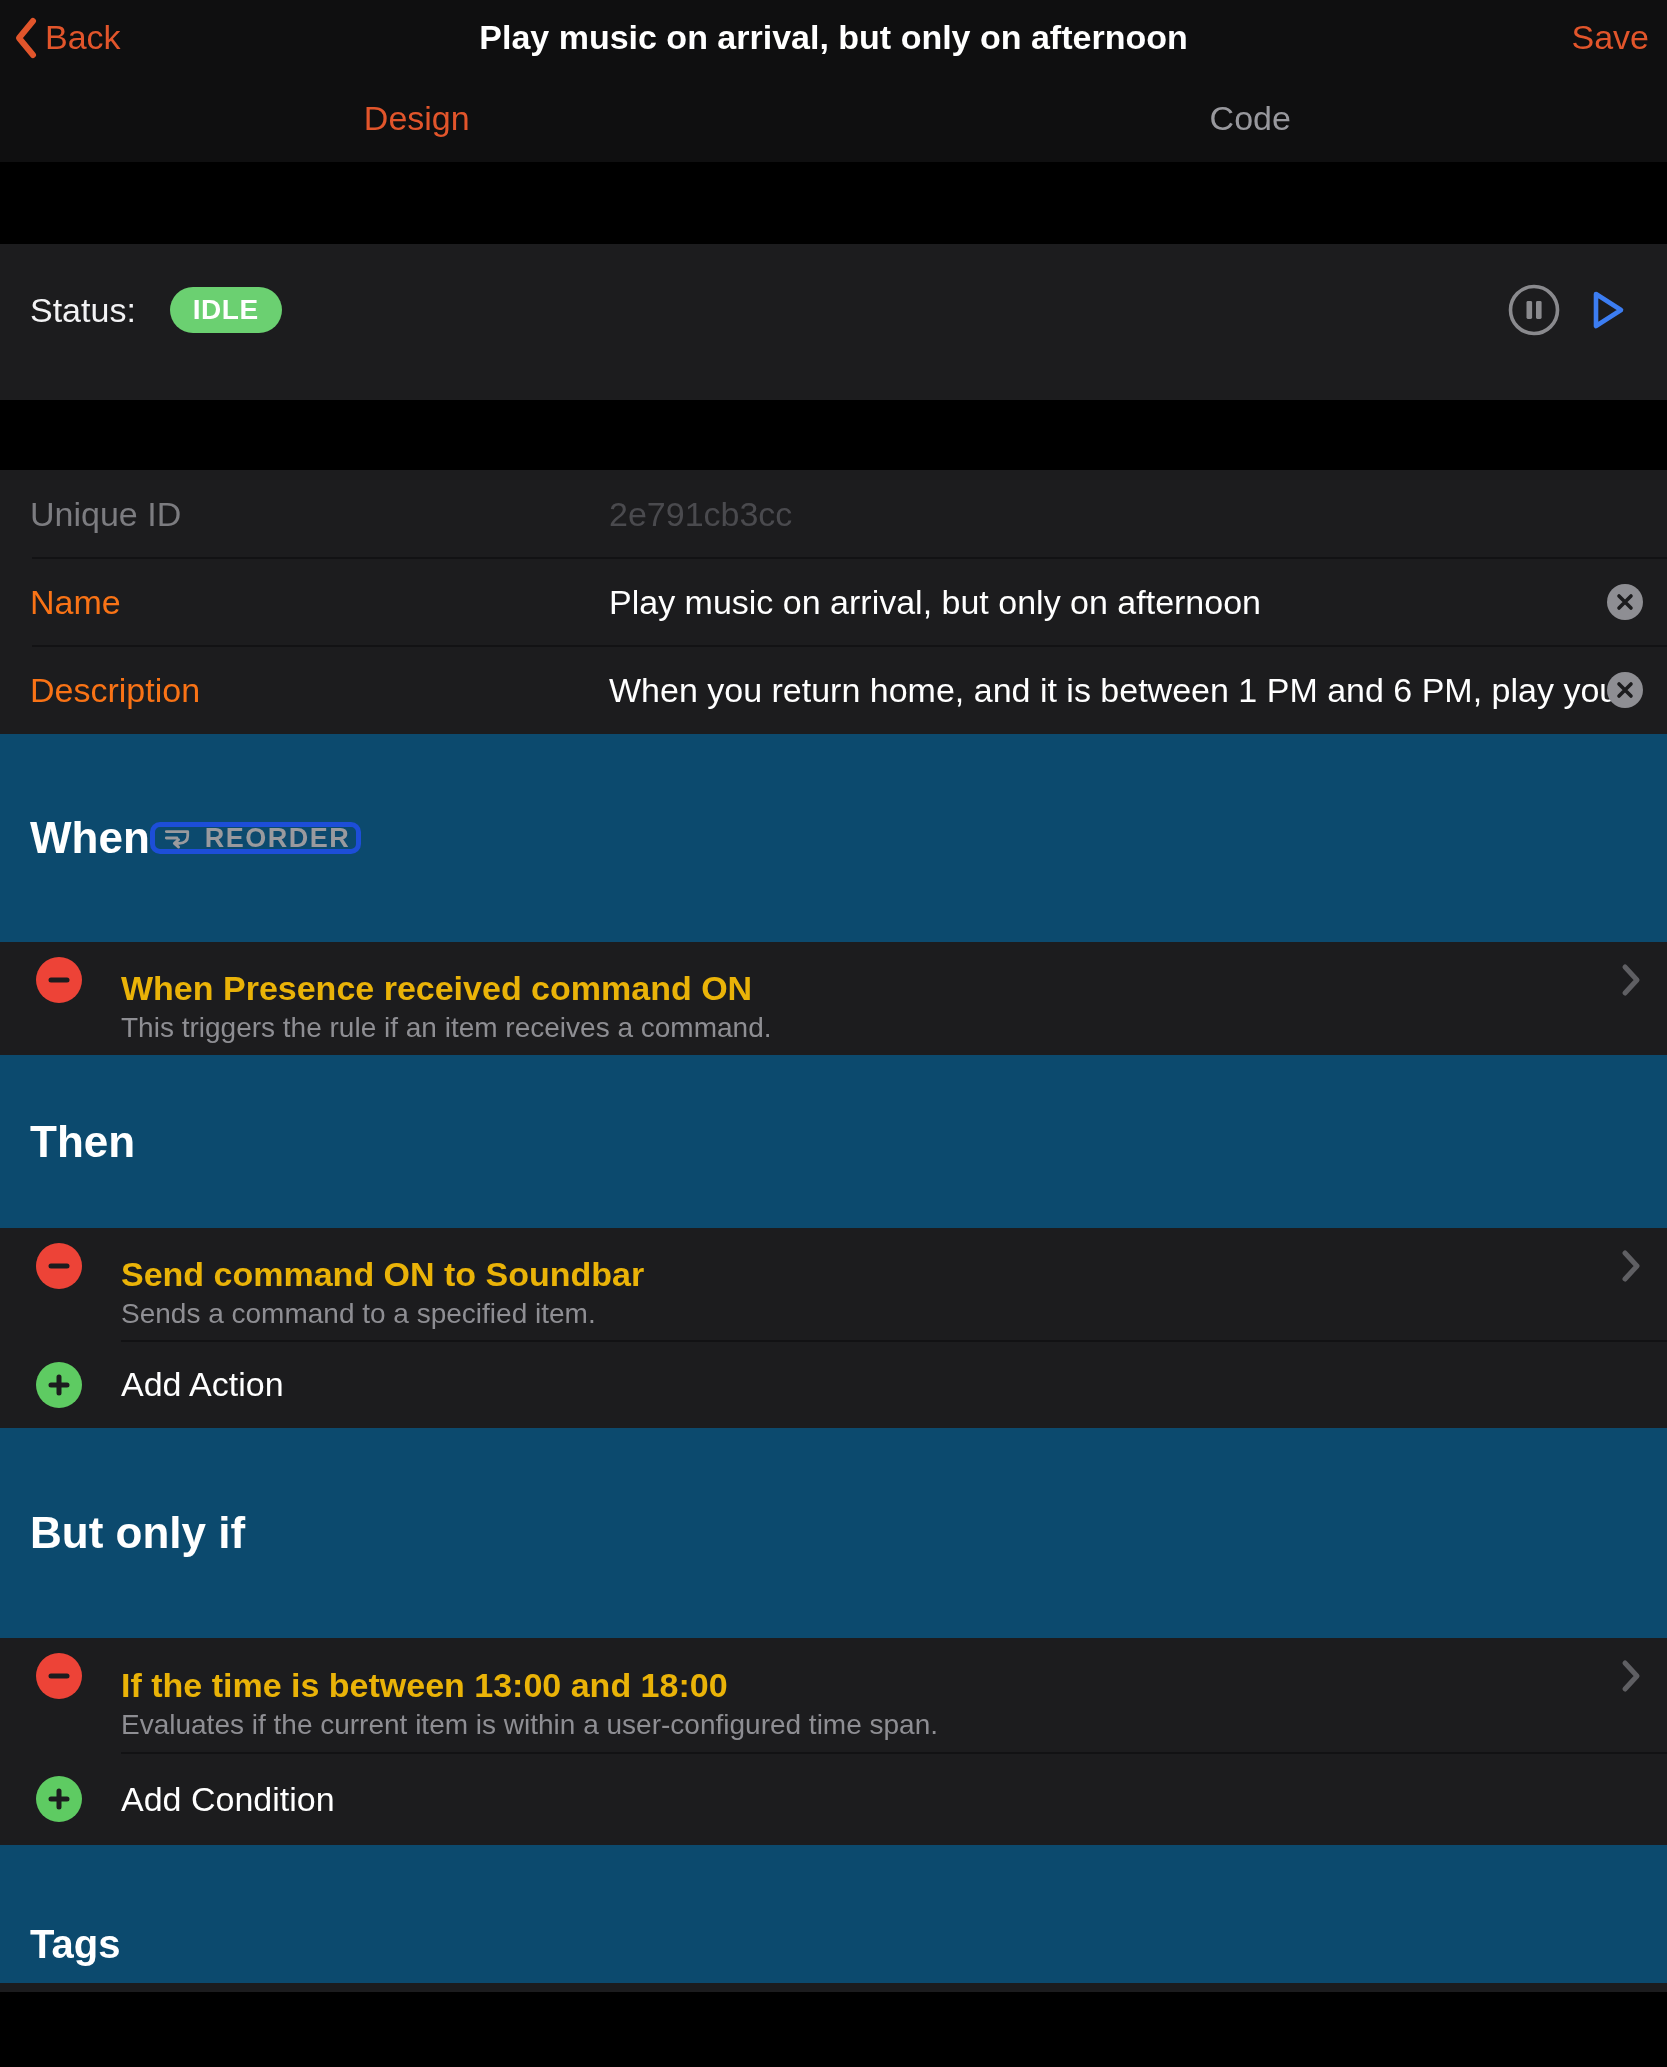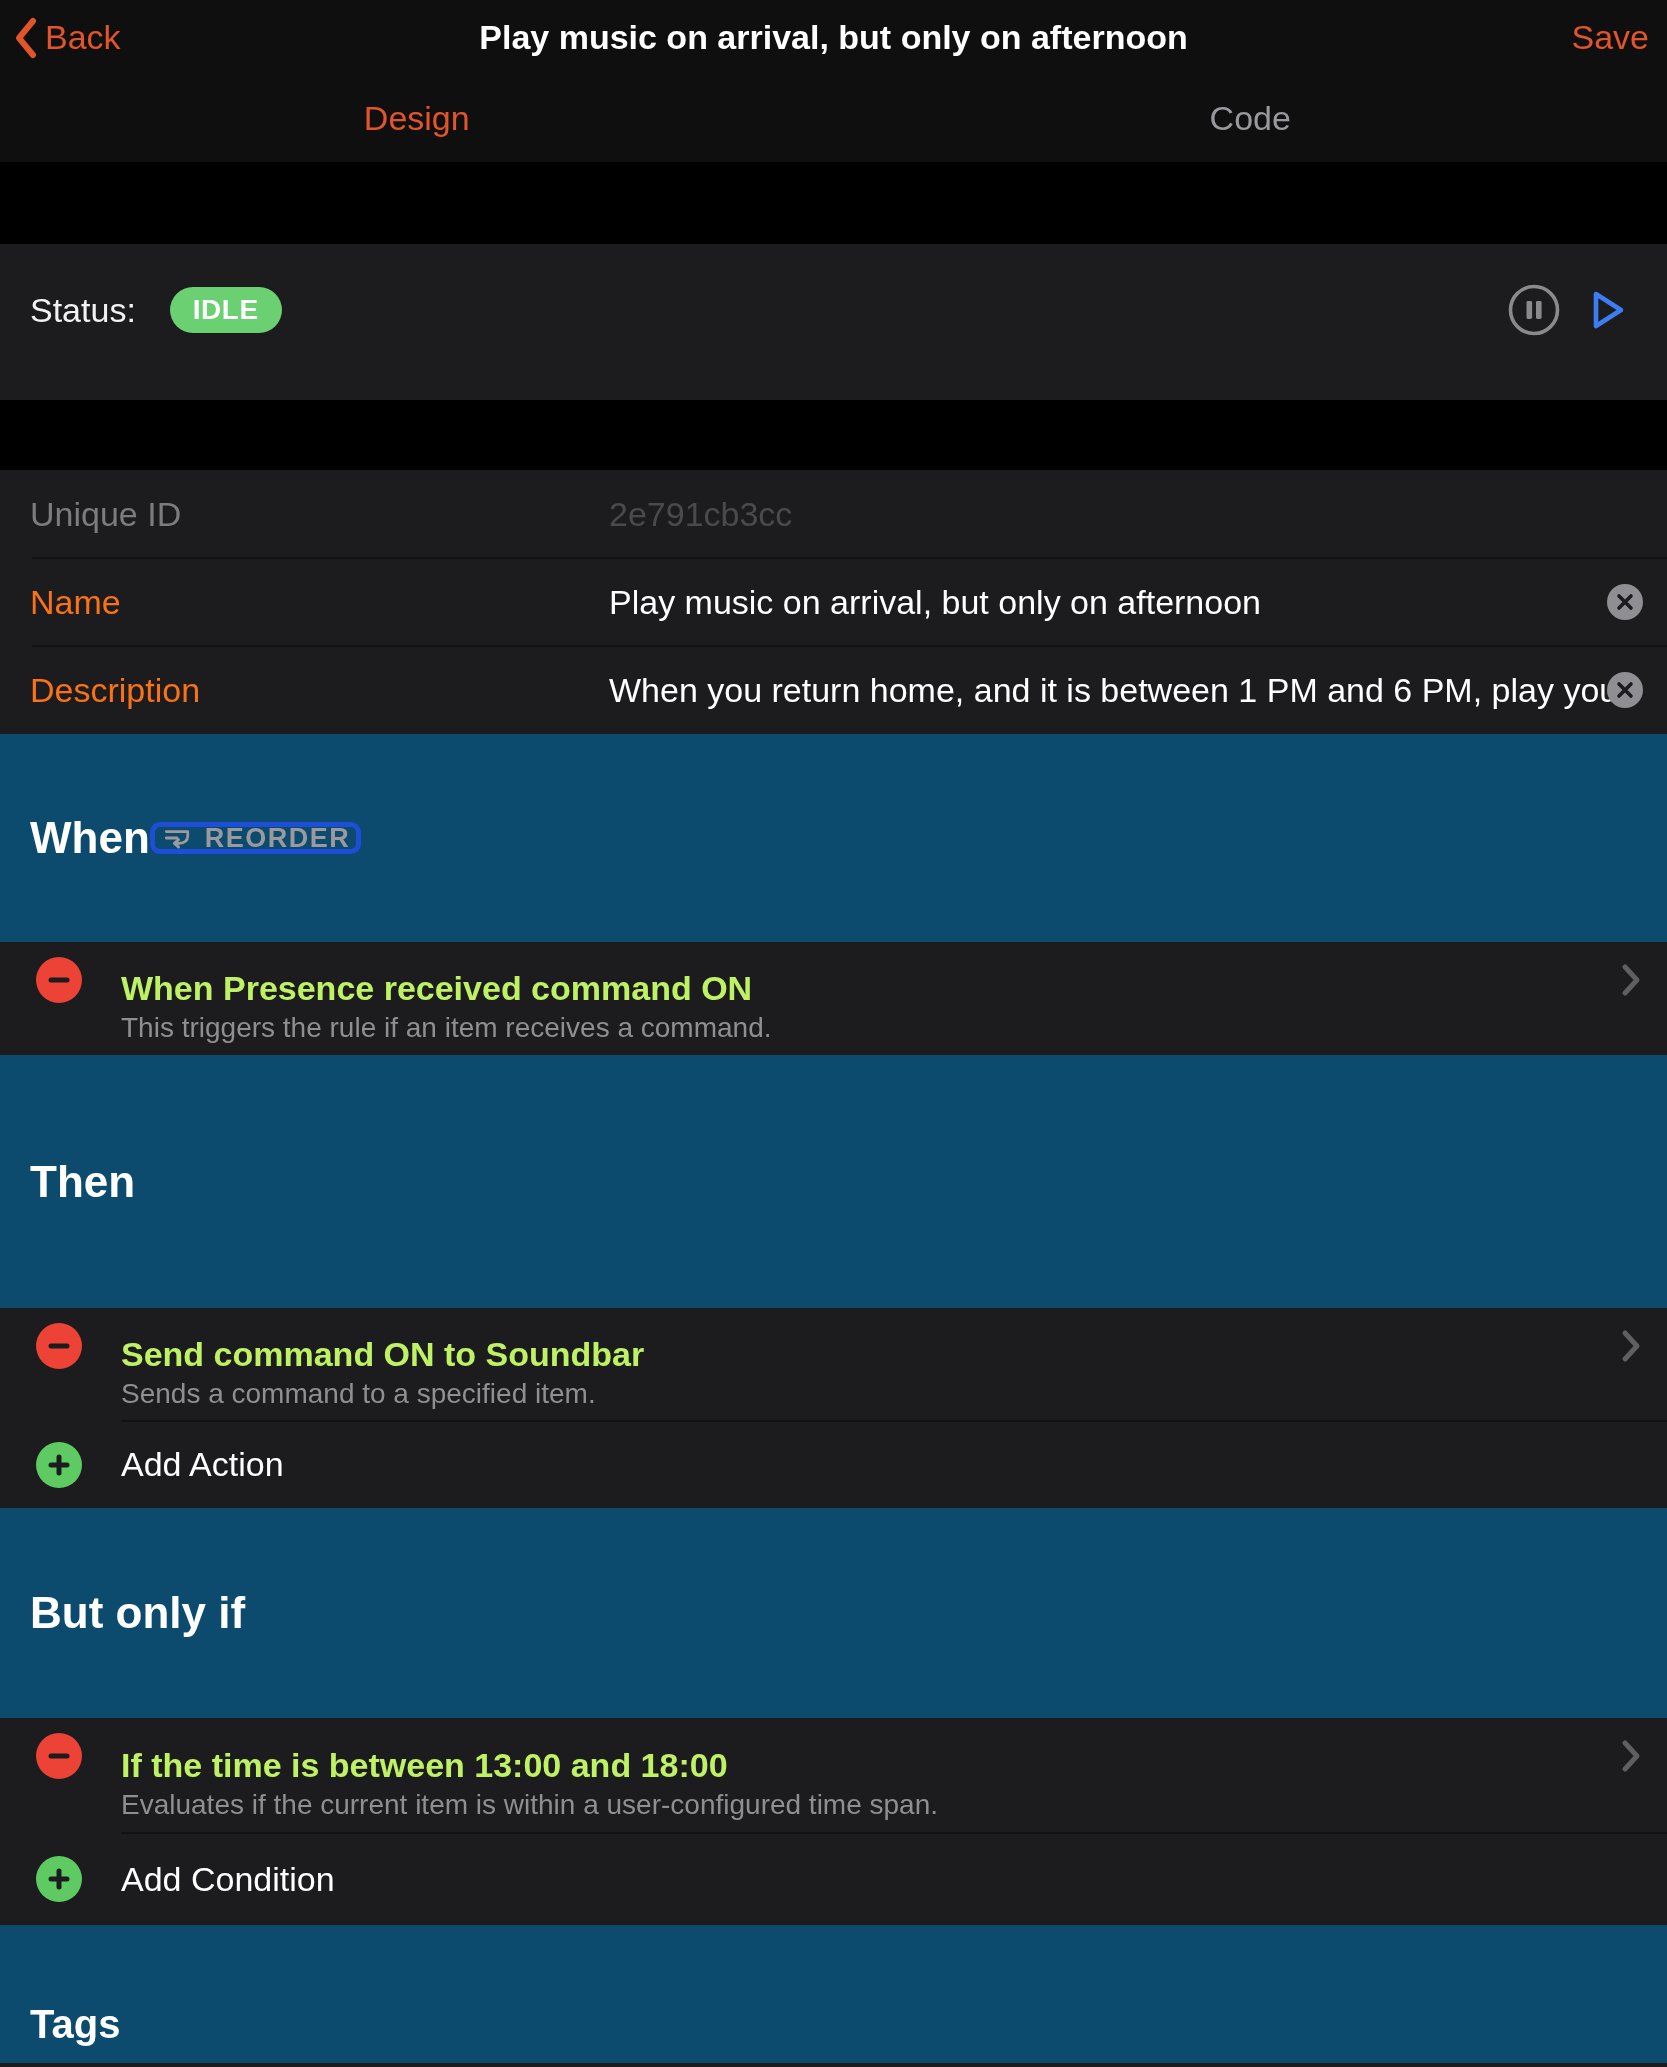--- a/index.html
+++ b/index.html
@@ -43,21 +43,21 @@
   
   .head{display:flex;align-items:center;justify-content:flex-start;padding:0 12px 0 30px;box-sizing:border-box;background:#0c4a6e;}
   .h-title{font-size:44px;font-weight:700;color:#fff;}
   .reorder-btn{display:flex;align-items:center;gap:12px;border:5px solid #1d4ed8;border-radius:10px;height:32px;padding:0 6px;background:none;color:#9a9a9e;font-size:27px;font-weight:600;letter-spacing:1.5px;cursor:pointer;font-family:inherit;}
   
   .item-row{position:relative;height:113px;display:flex;flex-direction:column;justify-content:center;padding-left:121px;box-sizing:border-box;cursor:pointer;}
   .circle{position:absolute;left:36px;width:46px;height:46px;border-radius:50%;display:flex;align-items:center;justify-content:center;}
   .circle.minus{background:#ed4337;top:15px;cursor:pointer;}
   .circle.plus{background:#5ecb62;top:50%;transform:translateY(-50%);}
   .glyph{display:block;}
-  .ititle{font-size:34px;font-weight:600;color:#bef264;line-height:44px;white-space:nowrap;margin-top:14px;}
+  .ititle{font-size:34px;font-weight:600;color:#eab308;line-height:44px;white-space:nowrap;margin-top:14px;}
   .isub{font-size:28px;color:#8e8e93;line-height:36px;white-space:nowrap;}
   .chev{position:absolute;right:25px;top:20px;}
   .add-row{position:relative;height:87px;display:flex;align-items:center;padding-left:121px;box-sizing:border-box;cursor:pointer;}
   .add-row::before{content:"";position:absolute;left:121px;right:0;top:-1px;height:2px;background:#121214;}
   .add-label{font-size:34px;color:#fff;}
   .bottom-strip{height:9px;background:#1c1c1e;}
   .tags-head{align-items:flex-end;padding-bottom:16px;}
   .tags-head .h-title{font-size:40px;}
 </style>
 </head>
@@ -153,21 +153,21 @@
           </svg>
       </span>
       <div class="ititle">When Presence received command ON</div>
       <div class="isub">This triggers the rule if an item receives a command.</div>
       <svg class="chev glyph" width="22" height="36" viewBox="0 0 22 36">
           <polyline points="5,5 17,18 5,31" fill="none" stroke="#5f5f63" stroke-width="5" stroke-linecap="round" stroke-linejoin="round"></polyline>
         </svg>
     </div>
   </div>
 
-  <div class="head" style="height:253px">
+  <div class="head" style="height:173px">
     <span class="h-title">Then</span>
   </div>
   <div class="card">
     <div class="item-row">
       <span class="circle minus">
         <svg class="glyph" width="24" height="24" viewBox="0 0 24 24">
             <path d="M4 12 H20" stroke="#1c1c1e" stroke-width="5" stroke-linecap="round"></path>
           </svg>
       </span>
       <div class="ititle">Send command ON to Soundbar</div>

